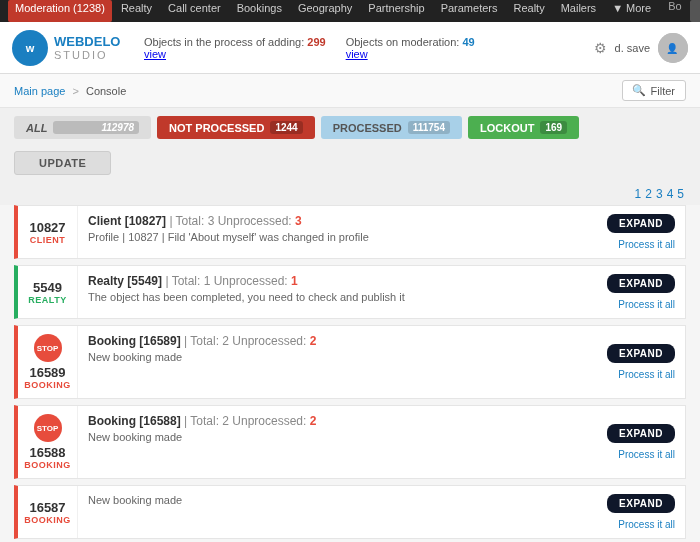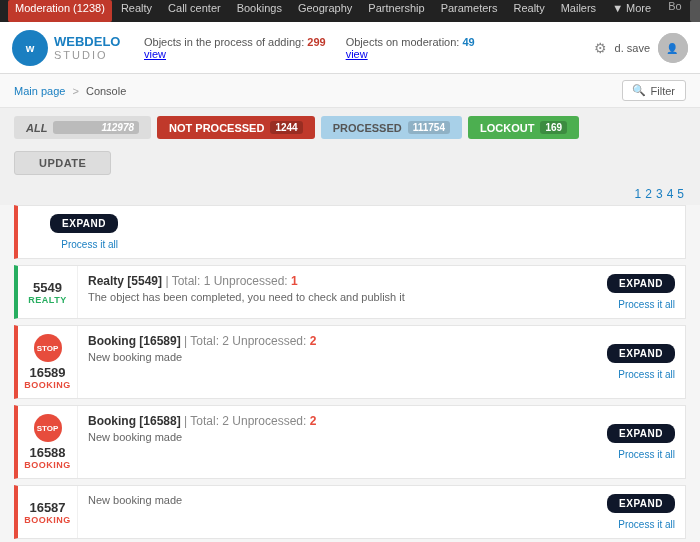--- a/index.html
+++ b/index.html
@@ -431,20 +431,32 @@
 <div class="pagination-row">
   <a href="#">1</a>
   <a href="#">2</a>
   <a href="#">3</a>
   <a href="#">4</a>
   <a href="#">5</a>
 </div>
 
 <div class="content-area" id="items-container">
 <div class="item-card">
+    <div class="item-left">
+      <div class="item-id">10827</div>
+        <div class="item-type">CLIENT</div>
+    </div>
+    <div class="item-content">
+      <div class="item-title">
+        <span class="id-link">Client [10827]</span>
+        <span class="total-label"> | Total: 3 </span>
+        <span class="unprocessed-label">Unprocessed: </span><span class="unprocessed-count">3</span>
+      </div>
+      <div class="item-desc">Profile | 10827 | Fild 'About myself' was changed in profile</div>
+    </div>
     <div class="item-right">
       <button class="expand-btn">EXPAND</button>
       <a class="process-link" href="#">Process it all</a>
     </div>
   </div>
     <div class="item-card green-left">
     <div class="item-left">
       <div class="item-id">5549</div>
         <div class="item-type green">REALTY</div>
     </div>

